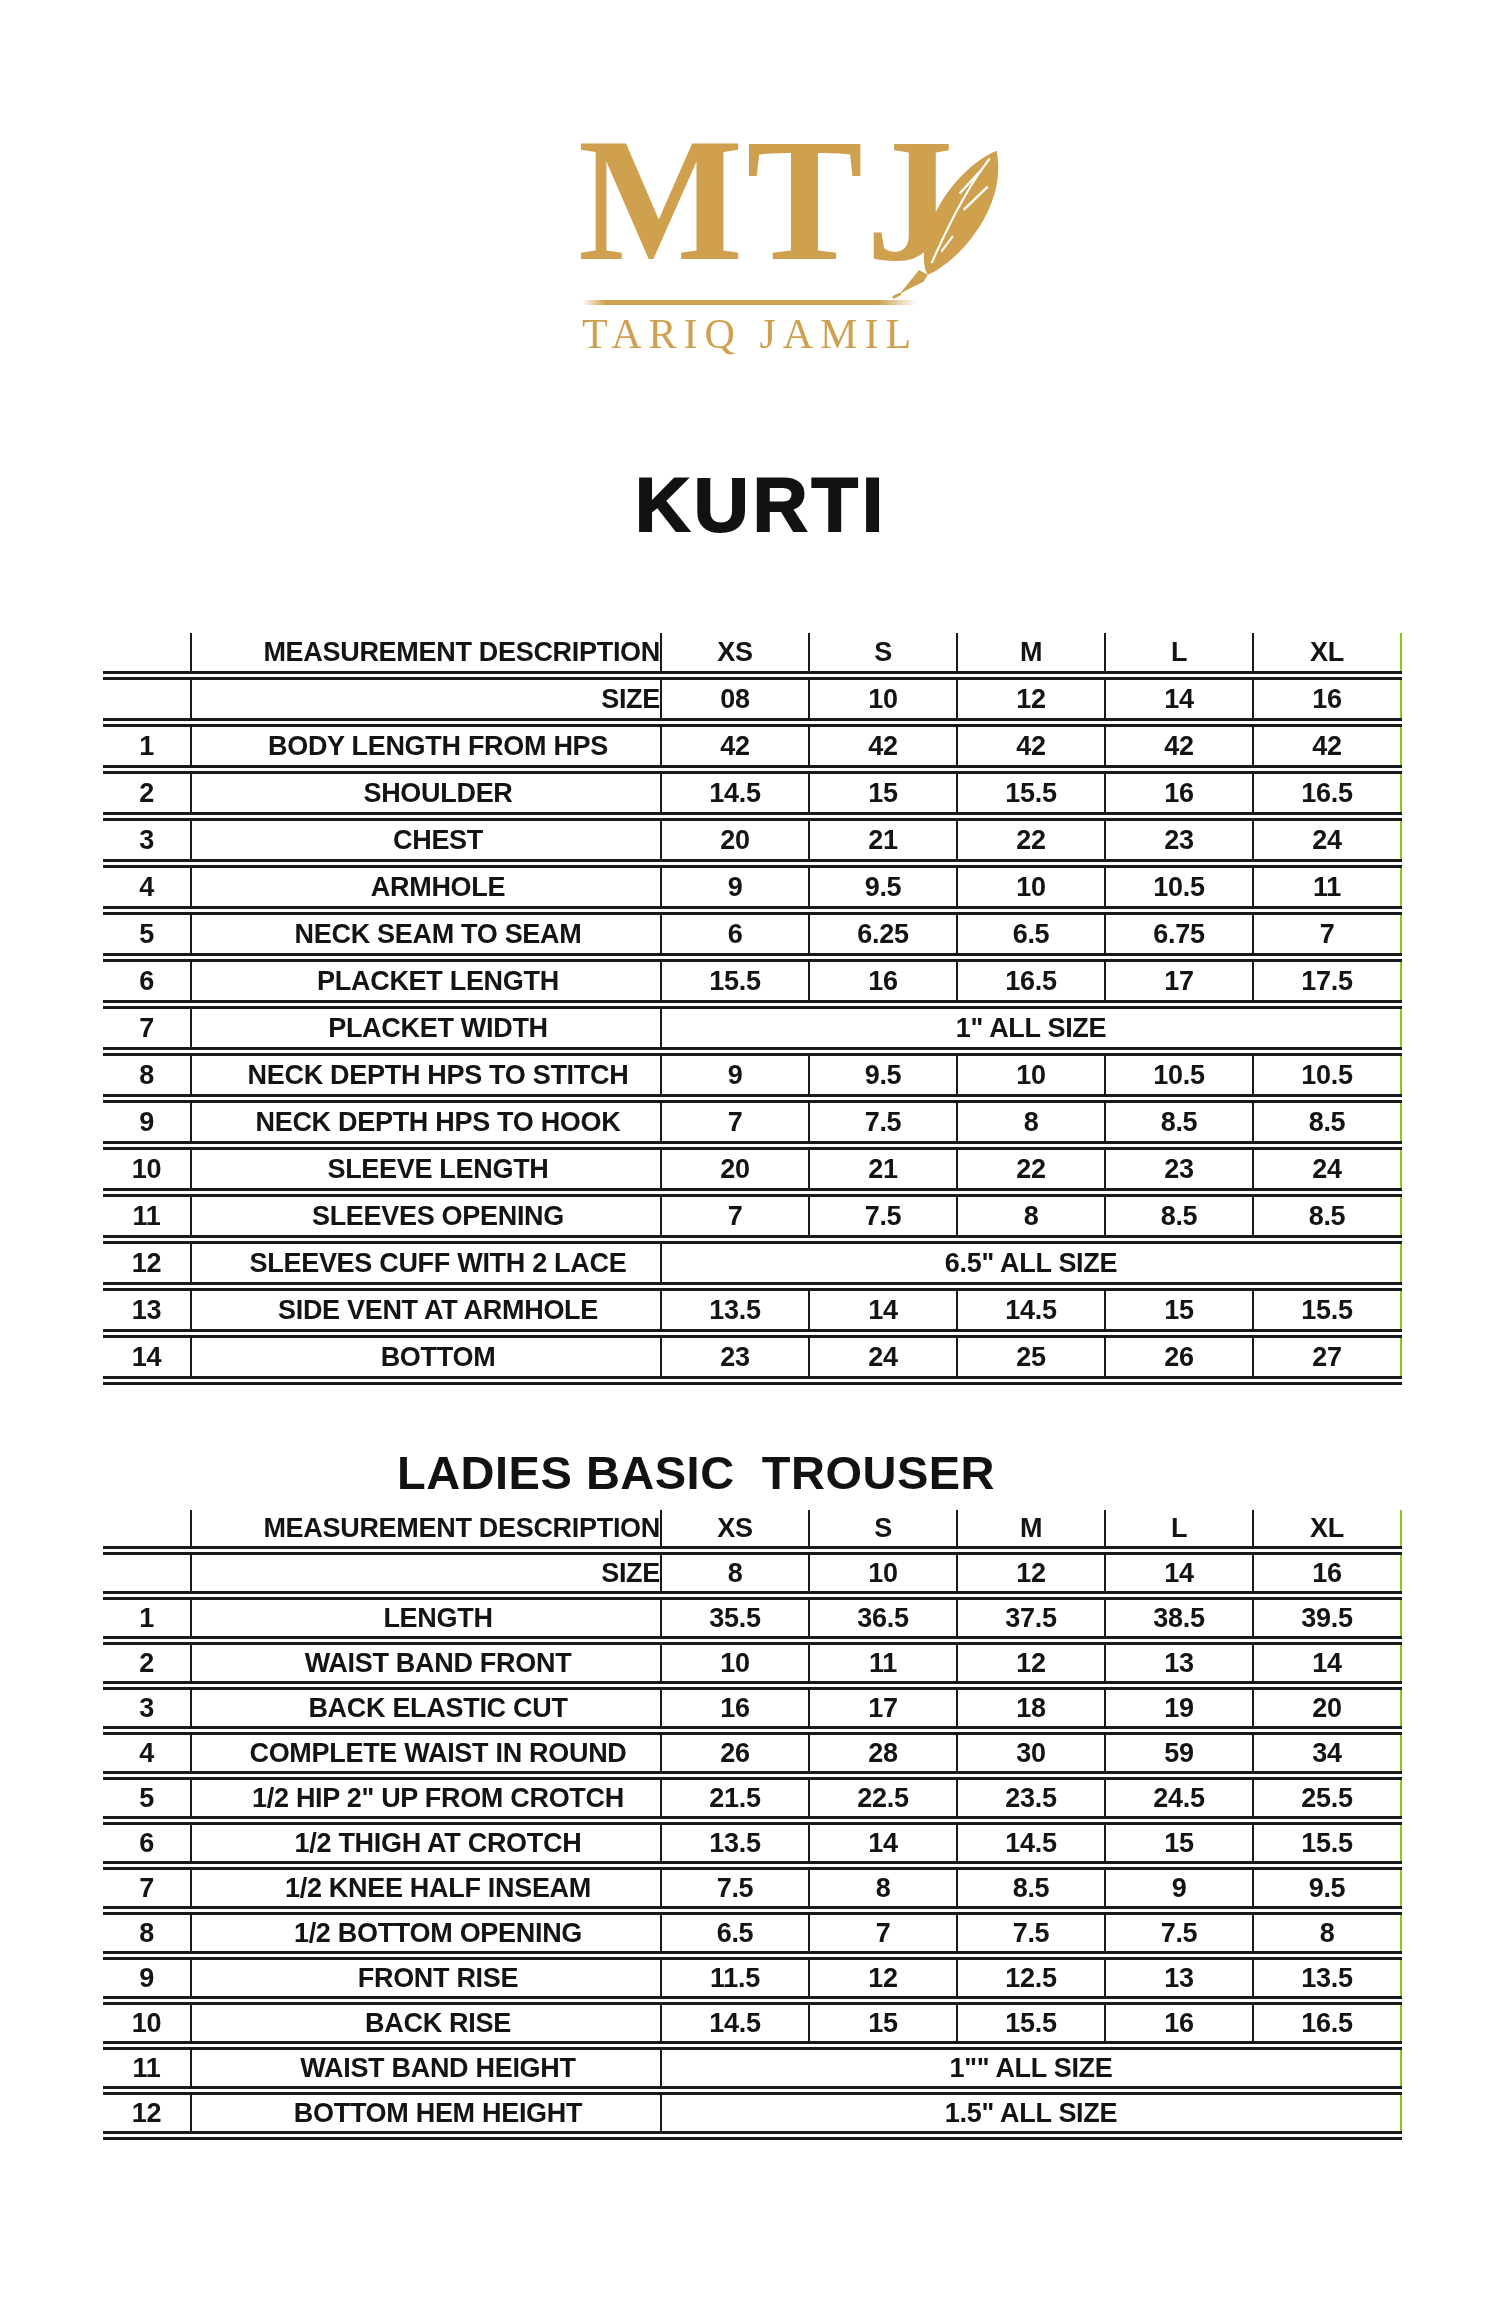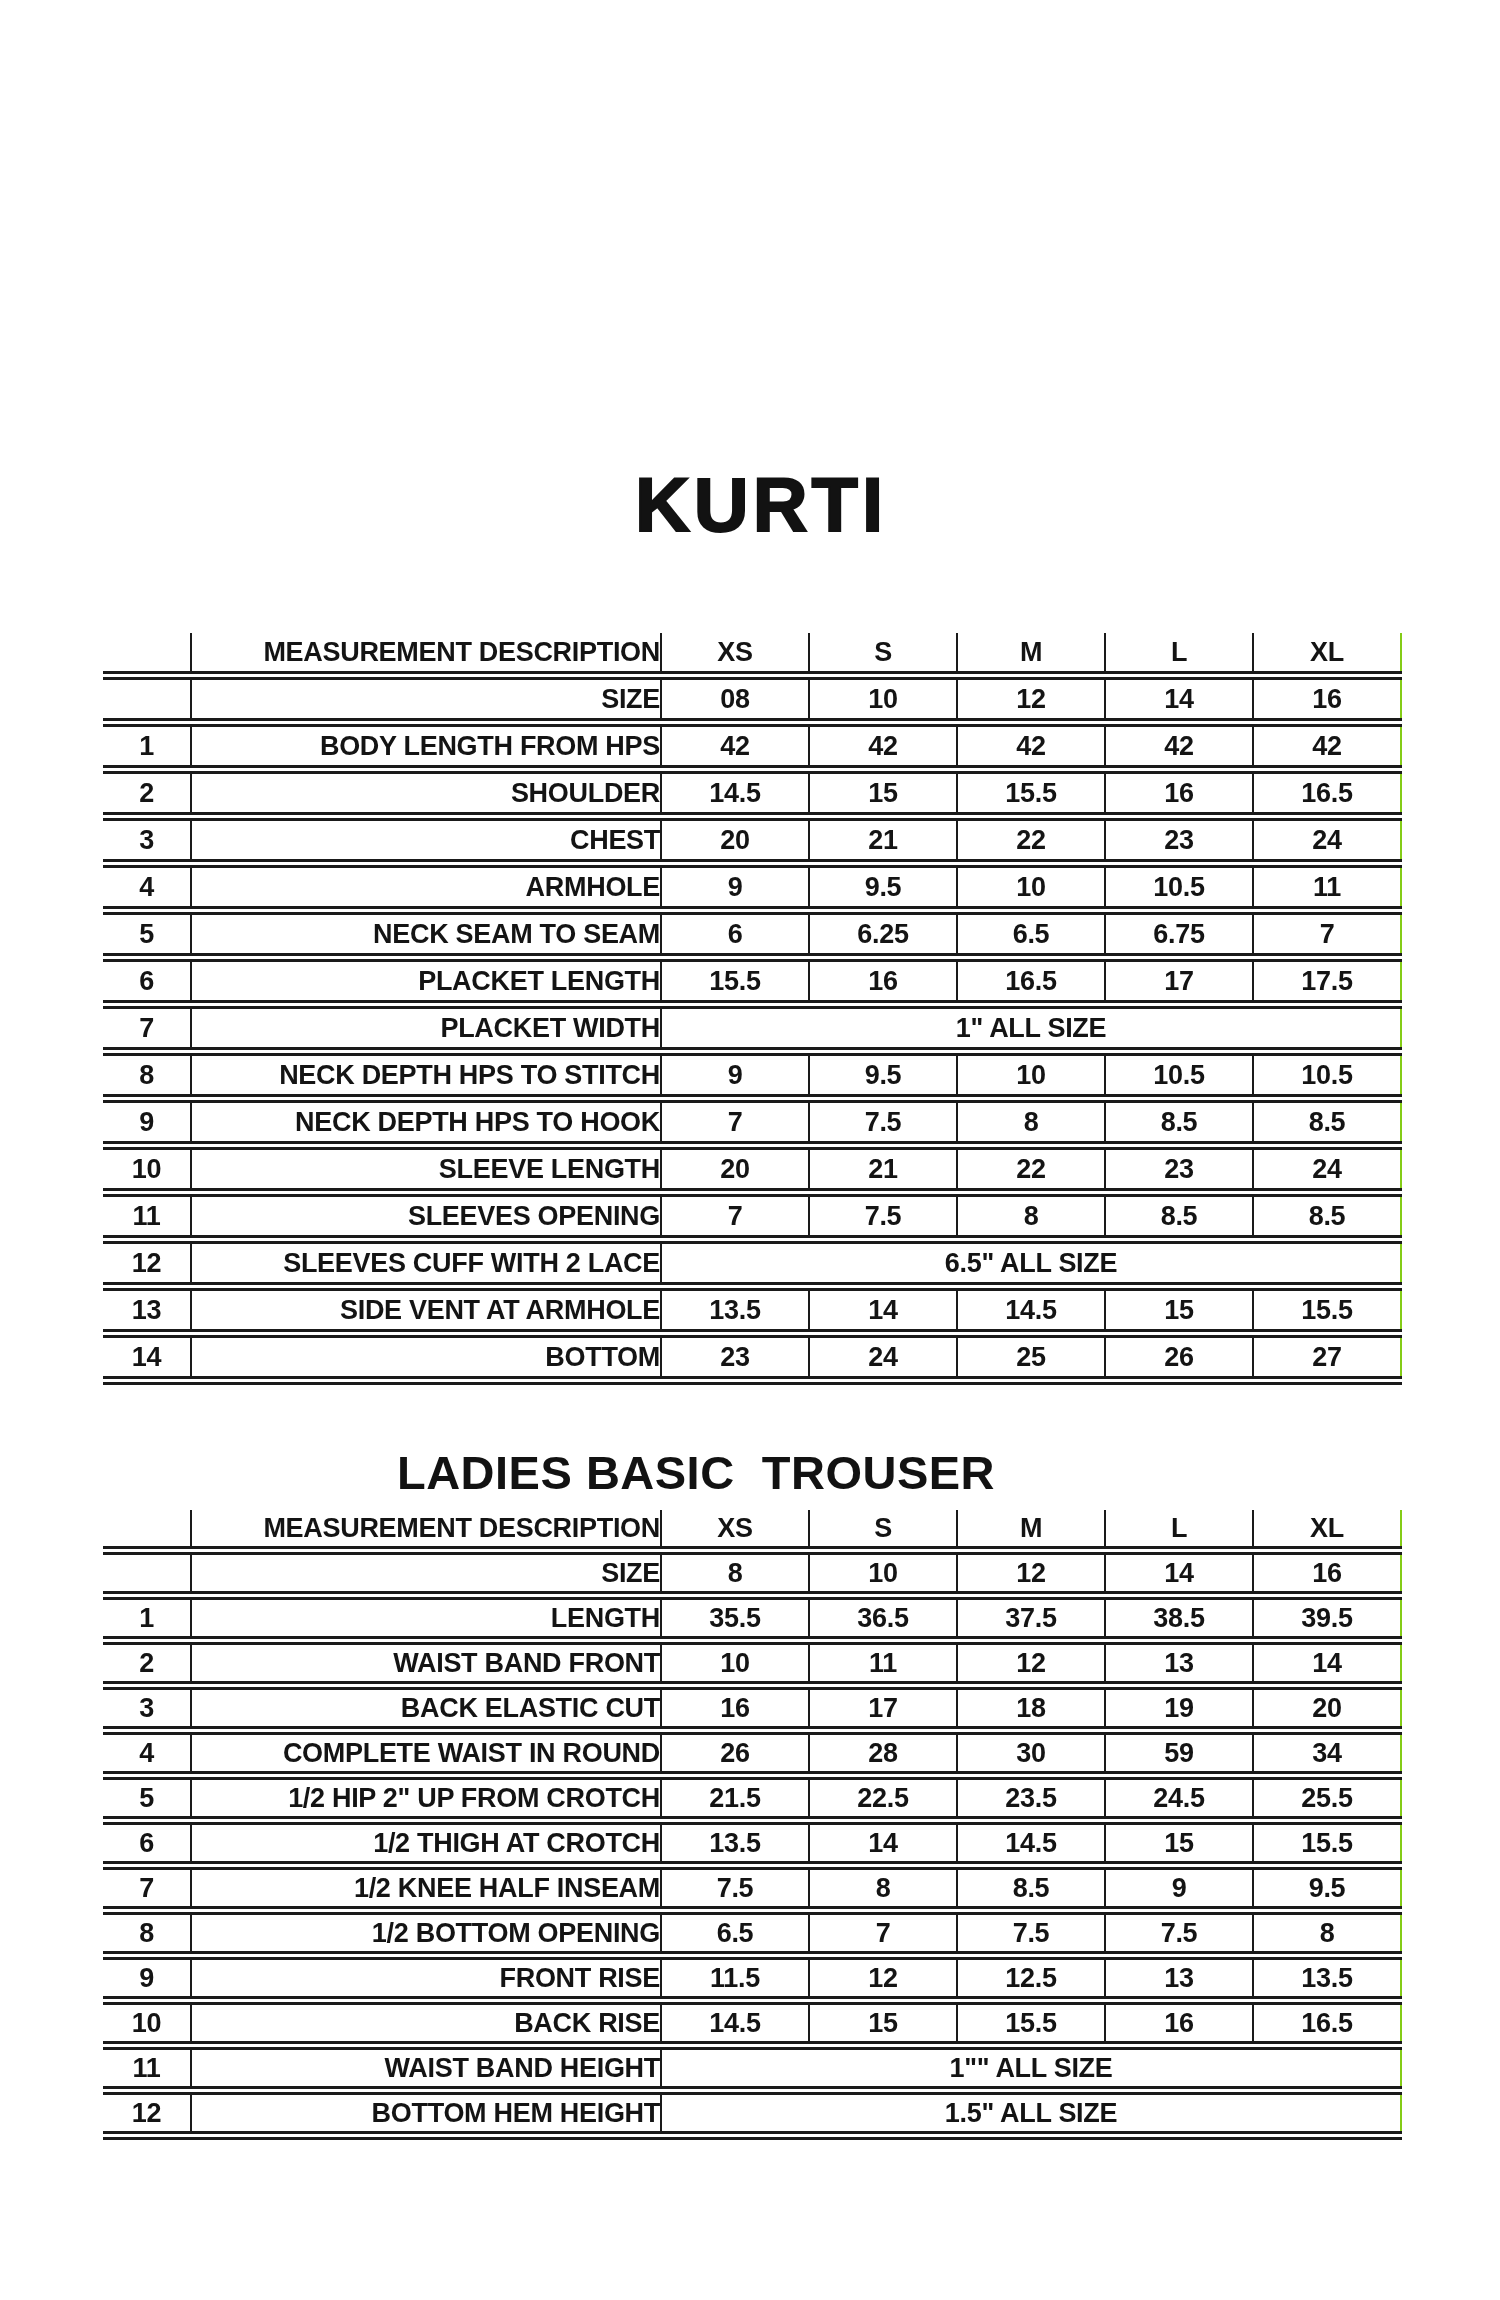--- a/index.html
+++ b/index.html
@@ -54,28 +54,42 @@
   .size-table th, .size-table td {
     border:none; border-bottom:9px double #1a1a1a;
     height:38px; padding:0; vertical-align:middle; text-align:center;
     font-size:27px; font-weight:bold; letter-spacing:-0.3px; line-height:1;
   }
   #trouser-table th, #trouser-table td { height:36px; }
 
   .size-table .c-desc, .size-table .c-size, .size-table .c-all { border-left:2px solid #1a1a1a; }
   .size-table th:last-child, .size-table td:last-child { border-right:2px solid #84cc16; }
 
-  .size-table tbody .c-desc { text-align:right; padding-left:24px; }
+  .size-table tbody .c-desc { text-align:center; padding-left:24px; }
   .size-table thead .c-desc { text-align:right; }
 </style>
 </head>
 <body>
 
 <div class="page">
 
+  <header class="logo">
+    <div class="logo-mtj">MTJ</div>
+    <svg class="logo-feather" viewBox="0 0 120 160" xmlns="http://www.w3.org/2000/svg" aria-hidden="true">
+      <path d="M108 6 C 114 34, 105 66, 83 95 C 67 116, 49 129, 37 134 C 30 123, 32 98, 44 72 C 58 42, 84 16, 108 6 Z" fill="#CFA14E"></path>
+      <path d="M101 14 C 82 38, 62 74, 41 122" stroke="#ffffff" stroke-width="2.2" fill="none"></path>
+      <path d="M92 26 L 70 50" stroke="#ffffff" stroke-width="2.4" fill="none"></path>
+      <path d="M99 43 L 74 67" stroke="#ffffff" stroke-width="2.4" fill="none"></path>
+      <path d="M63 94 L 51 110" stroke="#ffffff" stroke-width="2" fill="none"></path>
+      <path d="M37 134 L 28 129 L 12 149 L 8 154 L 15 150 L 33 141 Z" fill="#CFA14E"></path>
+      <path d="M8 154 L 2 157" stroke="#CFA14E" stroke-width="3" stroke-linecap="round" fill="none"></path>
+    </svg>
+    <div class="logo-underline"></div>
+    <div class="logo-brand">TARIQ JAMIL</div>
+  </header>
 
   <h1 class="kurti-title">KURTI</h1>
 
   <table class="size-table" id="kurti-table">
     <colgroup>
       <col class="col-num">
         <col class="col-desc">
       <col class="col-size">
         <col class="col-size">
         <col class="col-size">

